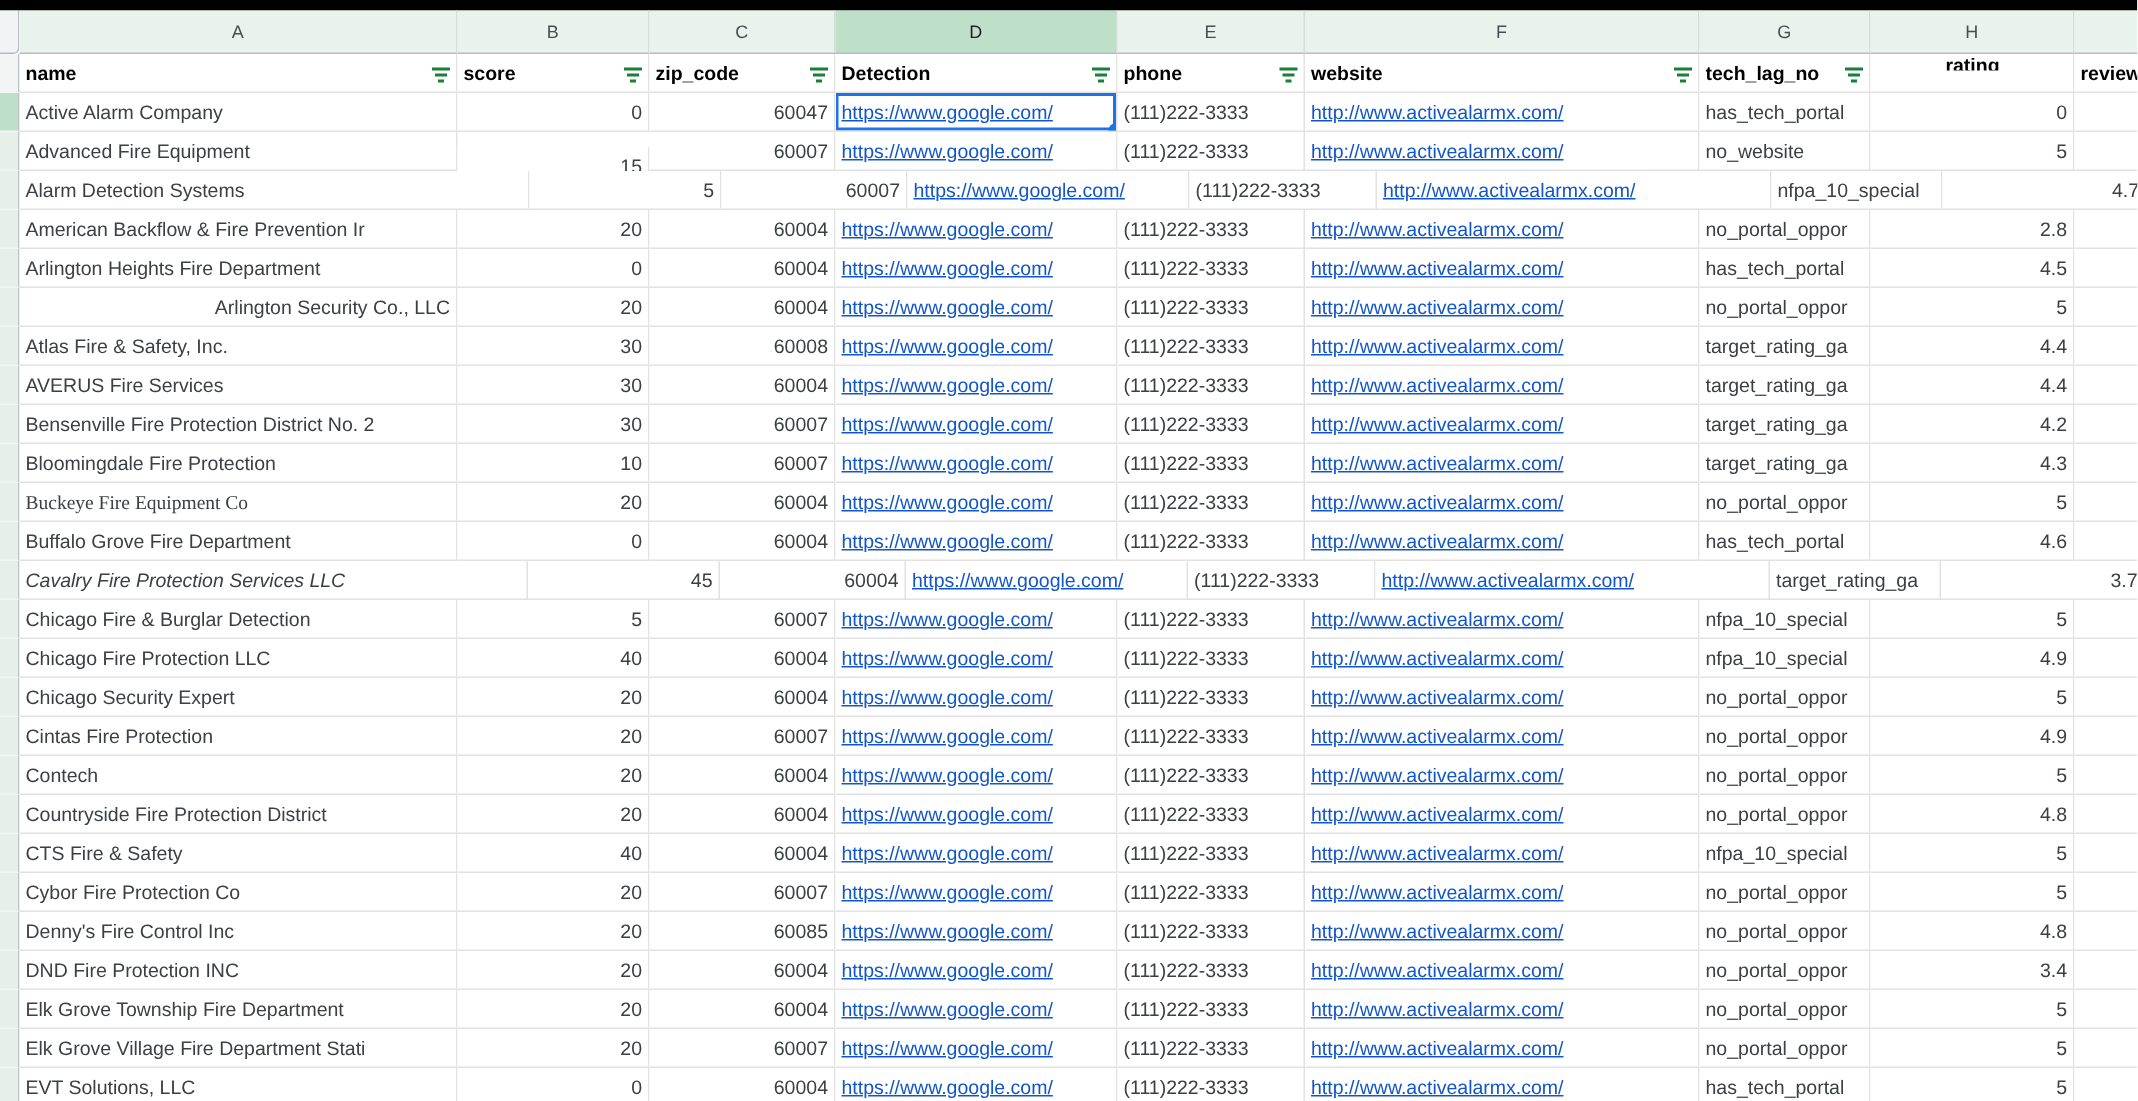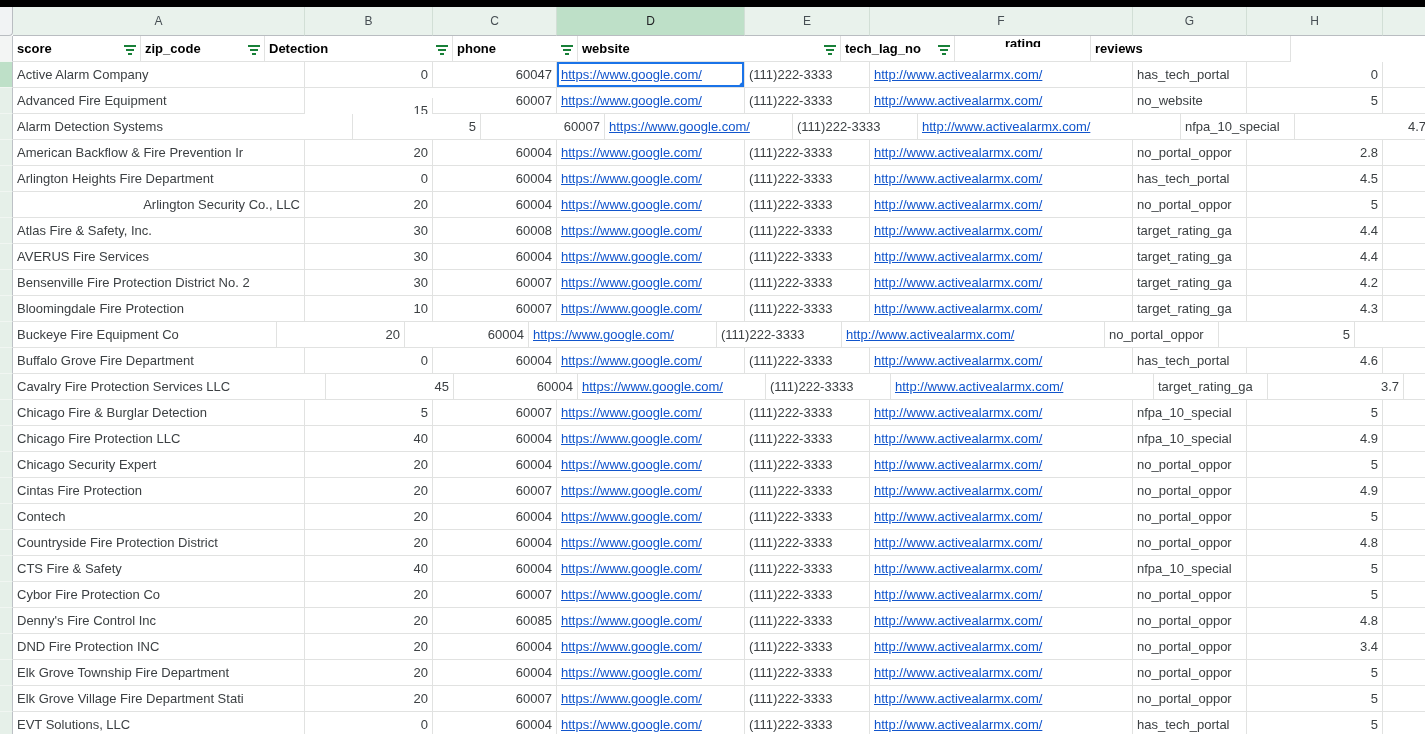--- a/index.html
+++ b/index.html
@@ -82,20 +82,24 @@
         <div class="collabel" style="width: 124px;"><span>C</span></div>
         <div class="collabel selcol" style="width: 188px;"><span>D</span></div>
         <div class="collabel" style="width: 125px;"><span>E</span></div>
         <div class="collabel" style="width: 263px;"><span>F</span></div>
         <div class="collabel" style="width: 114px;"><span>G</span></div>
         <div class="collabel" style="width: 136px;"><span>H</span></div>
         <div class="collabel" style="width: 200px;"><span></span></div>
       </div>
     <div class="hrow" id="hrow">
         <div class="sliver hsliver"></div>
+        <div class="hcell" style="width: 292px;">
+          <span class="hlabel">name</span>
+          <i class="ficon"></i>
+        </div>
         <div class="hcell" style="width: 128px;">
           <span class="hlabel">score</span>
           <i class="ficon"></i>
         </div>
         <div class="hcell" style="width: 124px;">
           <span class="hlabel">zip_code</span>
           <i class="ficon"></i>
         </div>
         <div class="hcell" style="width: 188px;">
           <span class="hlabel">Detection</span>
@@ -237,21 +241,21 @@
           <div class="cell a-right" style="width: 124px;"><span>60007</span></div>
           <div class="cell a-left" style="width: 188px;"><a class="link">https://www.google.com/</a></div>
           <div class="cell a-left" style="width: 125px;"><span>(111)222-3333</span></div>
           <div class="cell a-left" style="width: 263px;"><a class="link">http://www.activealarmx.com/</a></div>
           <div class="cell a-left" style="width: 114px;"><span>target_rating_ga</span></div>
           <div class="cell a-right" style="width: 136px;"><span>4.3</span></div>
           <div class="cell a-left" style="width: 200px;"><span></span></div>
         </div>
         <div class="row">
           <div class="sliver"></div>
-          <div class="cell a-left" style="width: 264px;"><span>Buckeye Fire Equipment Co</span></div>
+          <div class="cell a-left" style="width: 292px; font-family: Liberation Serif, serif;"><span>Buckeye Fire Equipment Co</span></div>
           <div class="cell a-right" style="width: 128px;"><span>20</span></div>
           <div class="cell a-right" style="width: 124px;"><span>60004</span></div>
           <div class="cell a-left" style="width: 188px;"><a class="link">https://www.google.com/</a></div>
           <div class="cell a-left" style="width: 125px;"><span>(111)222-3333</span></div>
           <div class="cell a-left" style="width: 263px;"><a class="link">http://www.activealarmx.com/</a></div>
           <div class="cell a-left" style="width: 114px;"><span>no_portal_oppor</span></div>
           <div class="cell a-right" style="width: 136px;"><span>5</span></div>
           <div class="cell a-left" style="width: 200px;"><span></span></div>
         </div>
         <div class="row">
@@ -261,21 +265,21 @@
           <div class="cell a-right" style="width: 124px;"><span>60004</span></div>
           <div class="cell a-left" style="width: 188px;"><a class="link">https://www.google.com/</a></div>
           <div class="cell a-left" style="width: 125px;"><span>(111)222-3333</span></div>
           <div class="cell a-left" style="width: 263px;"><a class="link">http://www.activealarmx.com/</a></div>
           <div class="cell a-left" style="width: 114px;"><span>has_tech_portal</span></div>
           <div class="cell a-right" style="width: 136px;"><span>4.6</span></div>
           <div class="cell a-left" style="width: 200px;"><span></span></div>
         </div>
         <div class="row">
           <div class="sliver"></div>
-          <div class="cell a-left" style="width: 313px;"><span>Cavalry Fire Protection Services LLC</span></div>
+          <div class="cell a-left" style="width: 339px; font-style: italic;"><span>Cavalry Fire Protection Services LLC</span></div>
           <div class="cell a-right" style="width: 128px;"><span>45</span></div>
           <div class="cell a-right" style="width: 124px;"><span>60004</span></div>
           <div class="cell a-left" style="width: 188px;"><a class="link">https://www.google.com/</a></div>
           <div class="cell a-left" style="width: 125px;"><span>(111)222-3333</span></div>
           <div class="cell a-left" style="width: 263px;"><a class="link">http://www.activealarmx.com/</a></div>
           <div class="cell a-left" style="width: 114px;"><span>target_rating_ga</span></div>
           <div class="cell a-right" style="width: 136px;"><span>3.7</span></div>
           <div class="cell a-left" style="width: 200px;"><span></span></div>
         </div>
         <div class="row">

